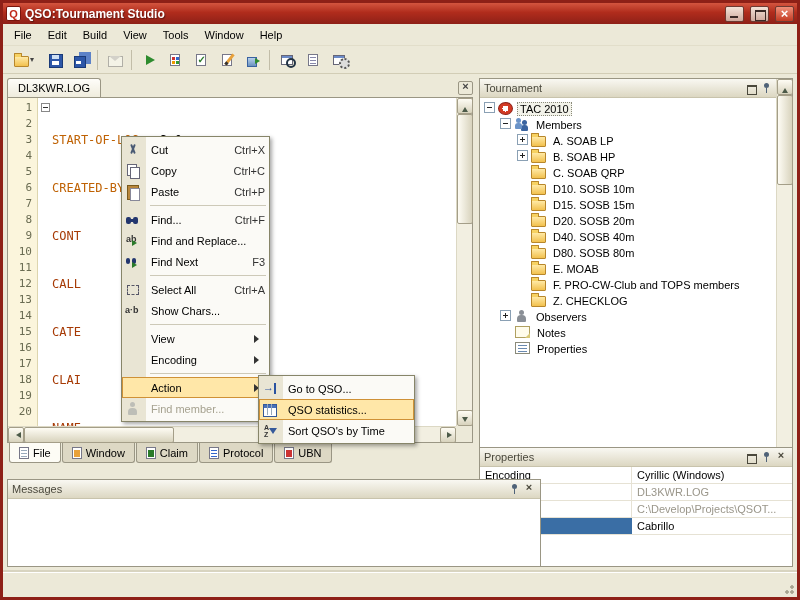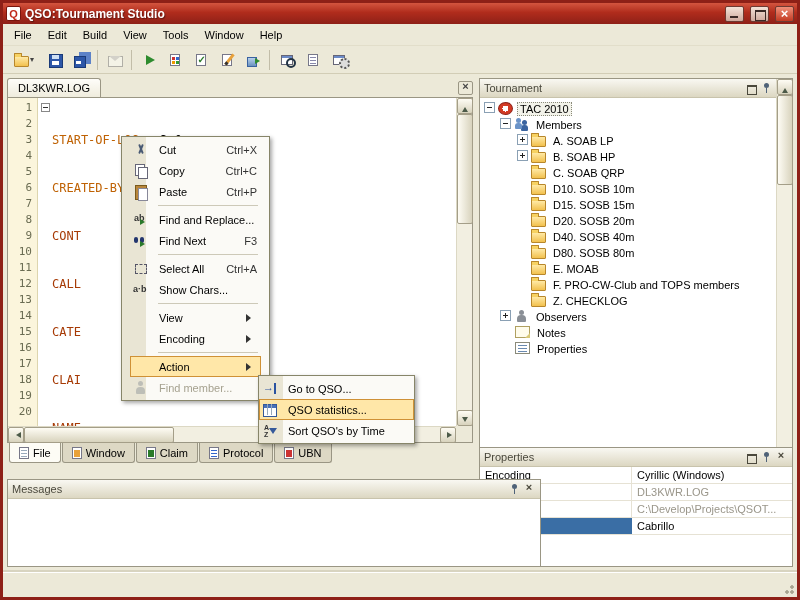--- a/index.html
+++ b/index.html
@@ -153,21 +153,21 @@
     border-top:1px solid #fff;box-shadow:0 -2px 0 #d8d4c0}
   .grip{position:absolute;right:2px;bottom:2px;width:13px;height:13px;
     background:
       radial-gradient(circle at 10px 10px,#a8a490 1.5px,transparent 2px),
       radial-gradient(circle at 10px 5px,#a8a490 1.5px,transparent 2px),
       radial-gradient(circle at 5px 10px,#a8a490 1.5px,transparent 2px)}
 
   
   .cmenu{position:absolute;left:121px;top:136px;width:149px;z-index:50;
     border:1px solid #878569;background:linear-gradient(90deg,#e9e5d4 0,#e9e5d4 24px,#fbfaf6 24px);
-    box-shadow:2px 2px 4px rgba(0,0,0,.35);padding:2px 8px}
+    box-shadow:2px 2px 4px rgba(0,0,0,.35);padding:2px 0}
   .smenu{position:absolute;left:258px;top:375px;width:157px;z-index:60;
     border:1px solid #878569;background:linear-gradient(90deg,#e9e5d4 0,#e9e5d4 24px,#fbfaf6 24px);
     box-shadow:2px 2px 4px rgba(0,0,0,.35);padding:2px 0}
   .mi{height:21px;display:flex;align-items:center;padding-right:4px;position:relative}
   .mi.hl{background:#ffe7a8;box-shadow:inset 0 0 0 1px #cf9136}
   .mi.disabled .mlabel{color:#a6a290}
   .mlabel{flex:1;padding-left:4px;white-space:nowrap}
   .mshort{padding-left:8px;color:#333;white-space:nowrap}
   .marrow{width:10px;position:relative}
   .marrow::before{content:"";position:absolute;right:2px;top:-4px;border:4px solid transparent;border-left:5px solid #333}
@@ -510,20 +510,25 @@
         <span class="mlabel">Copy</span>
         <span class="mshort">Ctrl+C</span>
       </div>
     <div class="mi">
         <span class="micn ic-paste"></span>
         <span class="mlabel">Paste</span>
         <span class="mshort">Ctrl+P</span>
       </div>
     <div class="msep"></div>
     <div class="mi">
+        <span class="micn ic-find"></span>
+        <span class="mlabel">Find...</span>
+        <span class="mshort">Ctrl+F</span>
+      </div>
+    <div class="mi">
         <span class="micn ic-replace"></span>
         <span class="mlabel">Find and Replace...</span>
         <span class="mshort"></span>
       </div>
     <div class="mi">
         <span class="micn ic-findnext"></span>
         <span class="mlabel">Find Next</span>
         <span class="mshort">F3</span>
       </div>
     <div class="msep"></div>

